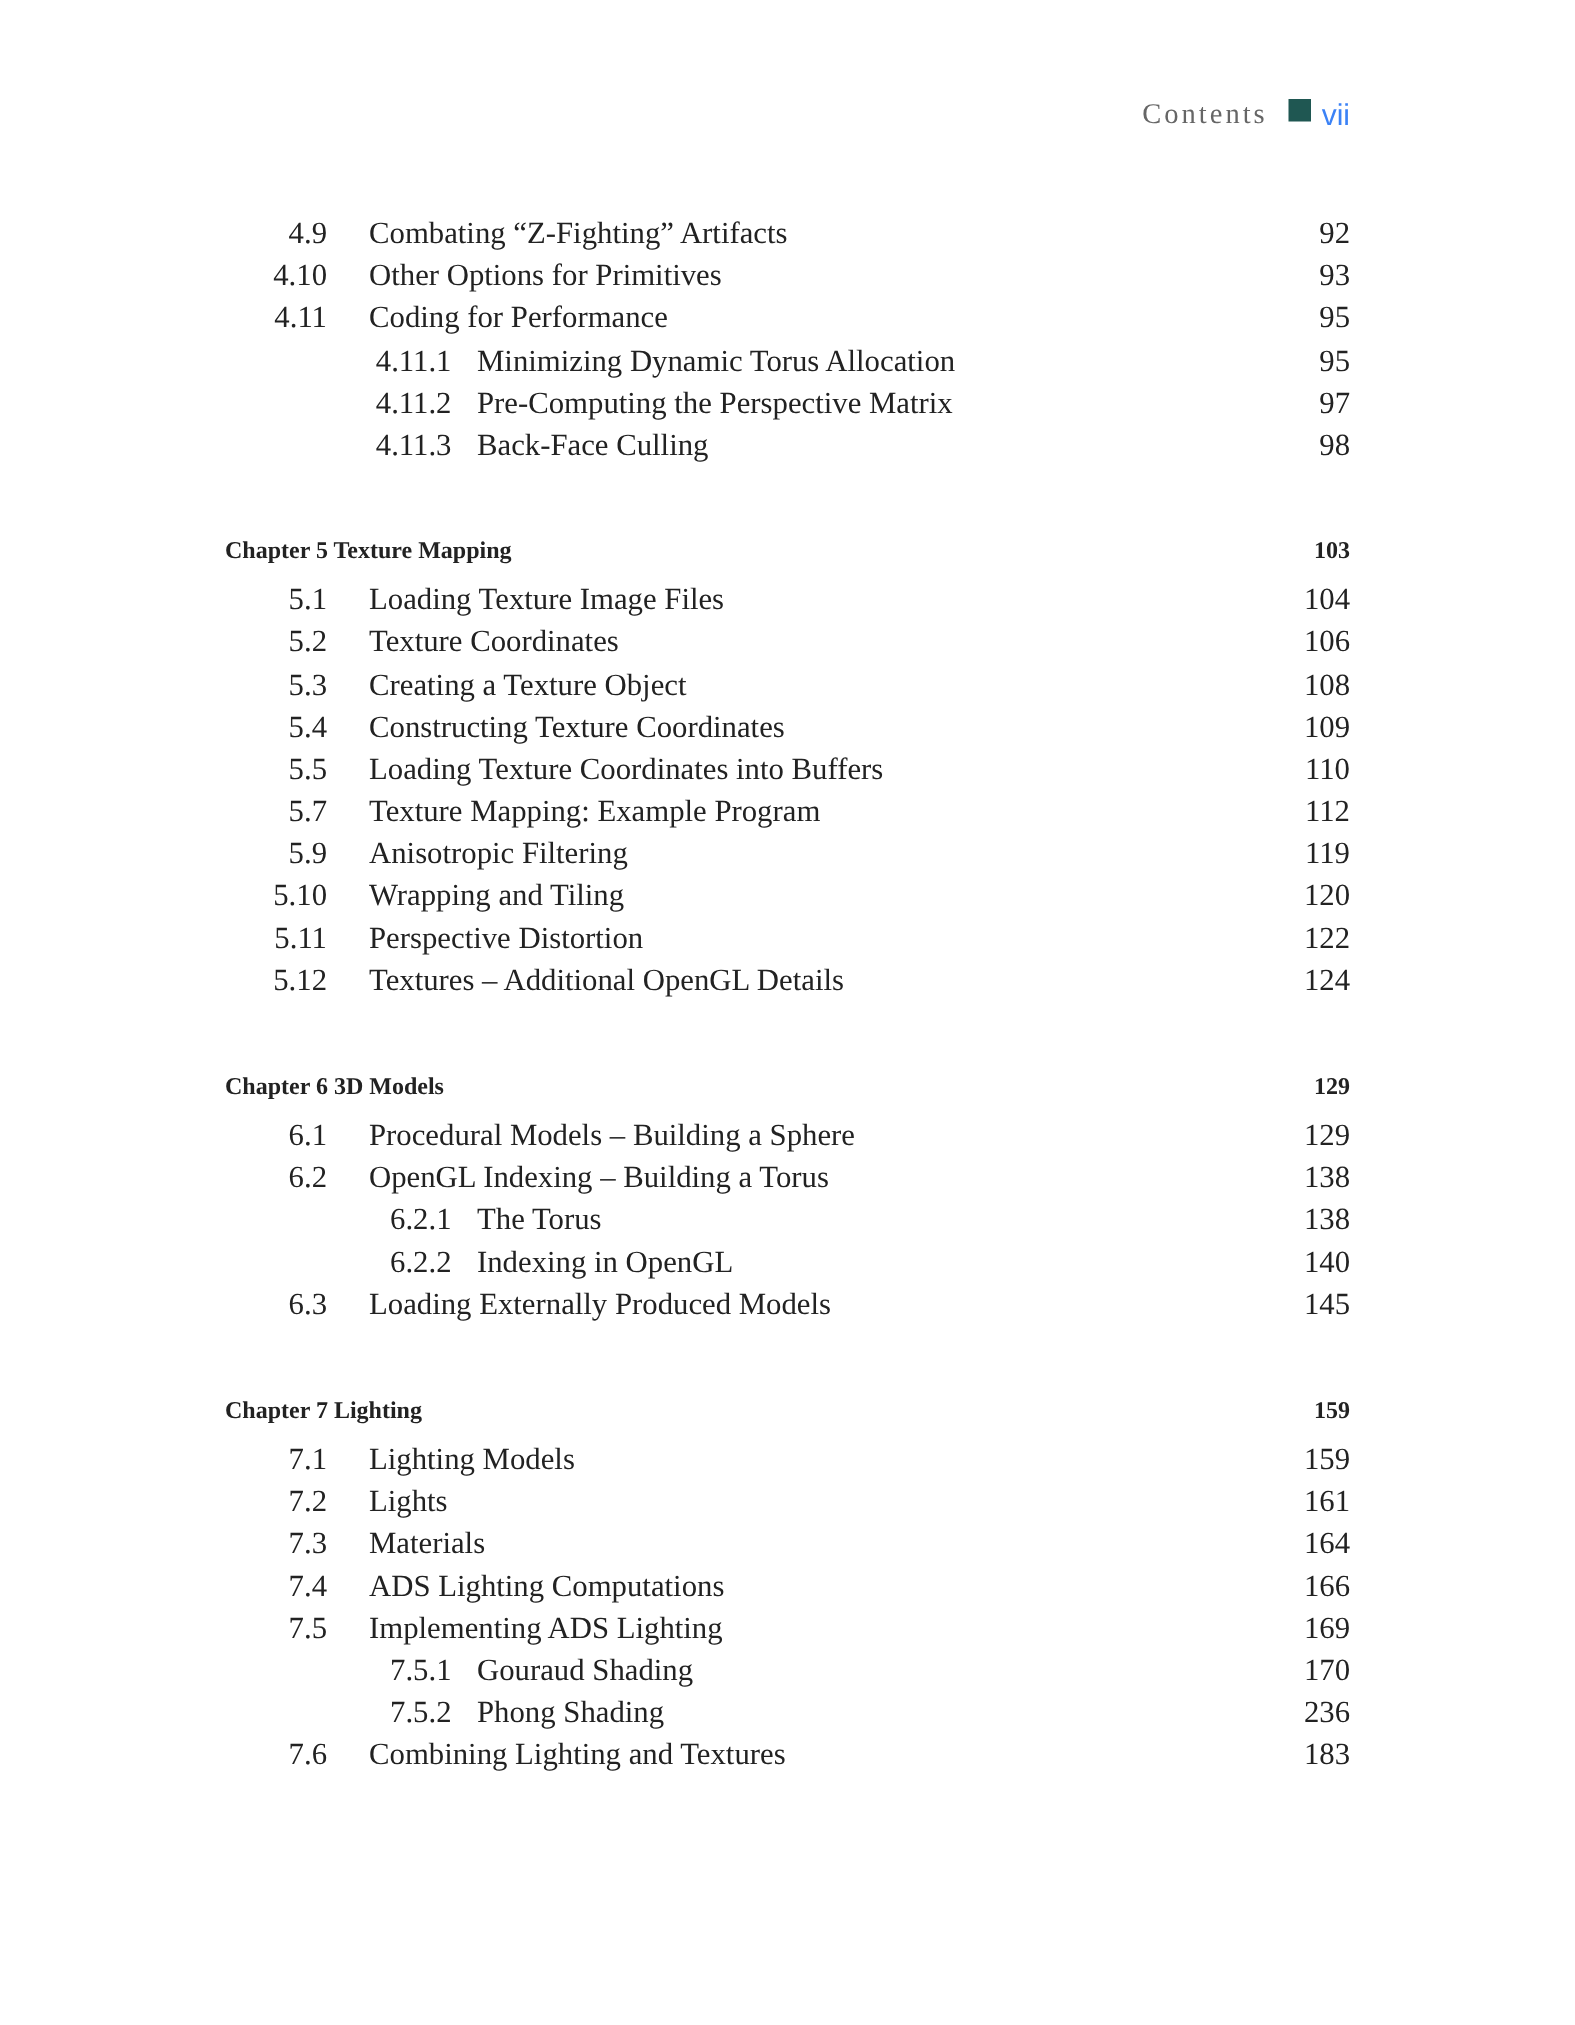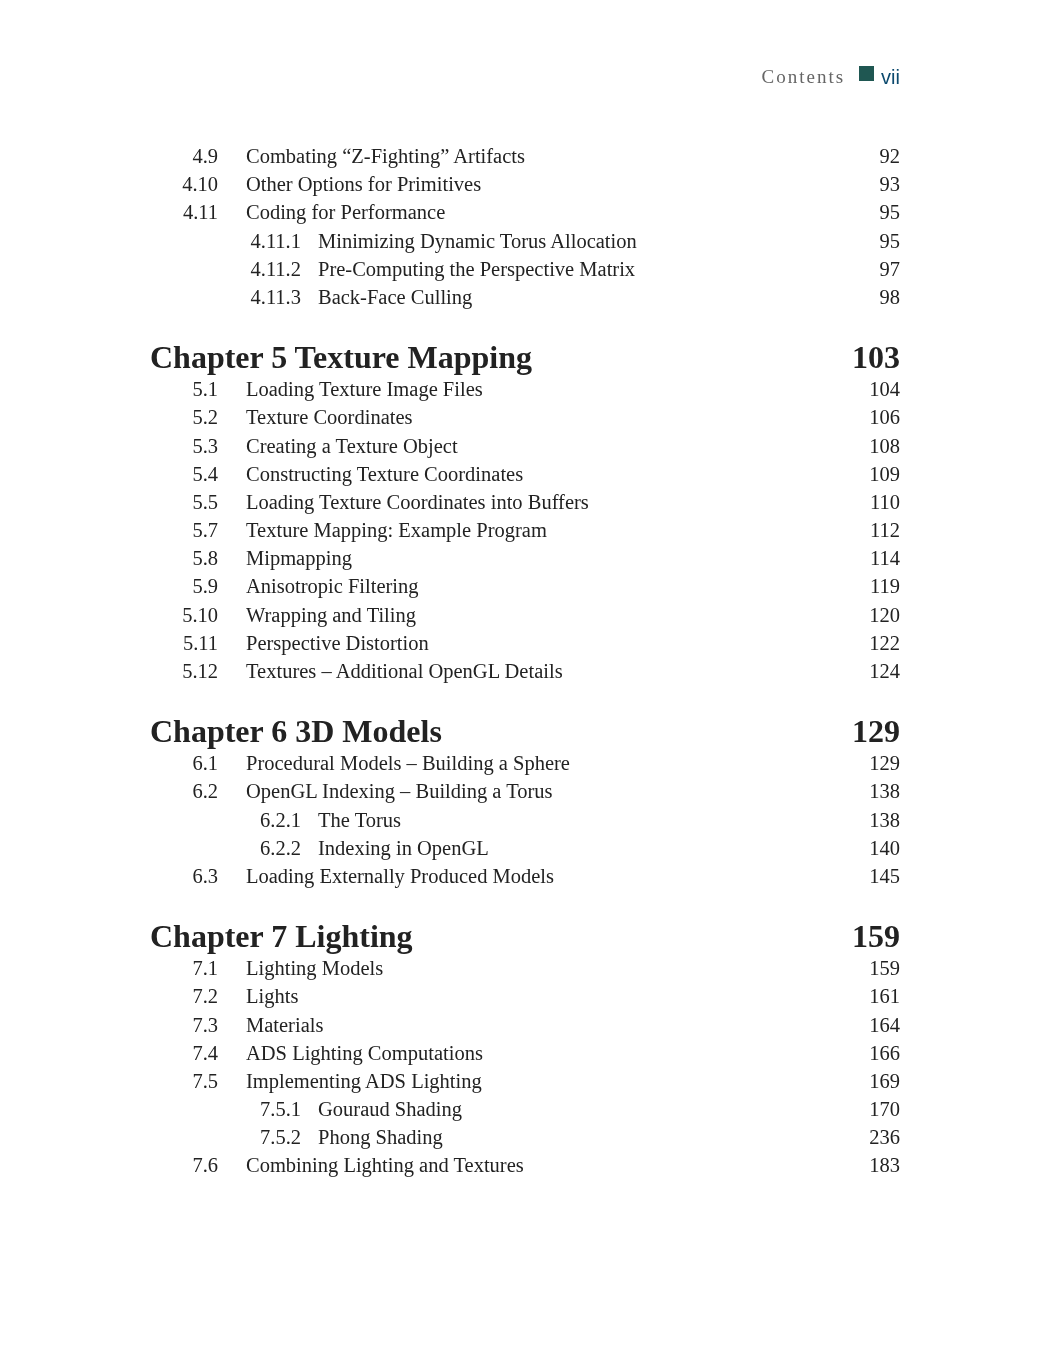--- a/index.html
+++ b/index.html
@@ -1,31 +1,31 @@
 <!DOCTYPE html>
 <html><head>
 <meta charset="utf-8">
 <style>
   html, body { margin: 0; padding: 0; background: #ffffff; }
   body { width: 1050px; height: 1350px; position: relative; overflow: hidden;
          font-family: "Liberation Serif", "DejaVu Serif", serif; color: #222222; }
   .header { position: absolute; top: 66px; right: 150px; display: flex; }
   .header-title { font-family: "Liberation Serif", serif; font-size: 19px; letter-spacing: 2px; color: #666666; margin-right: 14px; }
   .header-square { width: 15px; height: 15px; background: #1f5752; margin-right: 7px; }
-  .header-page { font-family: "Liberation Sans", sans-serif; font-size: 20px; color: #0c4a6e; }
+  .header-page { font-family: "Liberation Sans", sans-serif; font-size: 20px; color: #3b82f6; }
   .toc { position: absolute; left: 150px; top: 142px; width: 750px; }
   .row { position: relative; display: flex; font-size: 20.5px; line-height: 28.2px; height: 28.2px; }
   .row .num { position: absolute; text-align: right; }
   .row .title { position: absolute; }
   .row .page { position: absolute; right: 0; text-align: right; }
   .lvl1 .num { right: 682px; }
   .lvl1 .title { left: 96px; }
   .lvl2 .num { right: 599px; }
   .lvl2 .title { left: 168px; }
-  .chapter { font-weight: bold; font-size: 32px; height: 36px; line-height: 36px; margin-top: 28px; }
+  .chapter { font-weight: bold; font-size: 16px; height: 36px; line-height: 36px; margin-top: 39px; }
   .chapter .title { left: 0; }
   .wrap { height: 56.4px; }
   .wrap .title { width: 470px; white-space: normal; }
   .wrap .page { top: 28.2px; }
 </style>
 </head>
 <body>
 
 <div class="header">
   <span class="header-title">Contents</span>
@@ -94,25 +94,20 @@
       <span class="num">5.5</span>
       <span class="title">Loading Texture Coordinates into Buffers</span>
       <span class="page">110</span>
     </div>
   <div class="row lvl1">
       <span class="num">5.7</span>
       <span class="title">Texture Mapping: Example Program</span>
       <span class="page">112</span>
     </div>
   <div class="row lvl1">
-      <span class="num">5.8</span>
-      <span class="title">Mipmapping</span>
-      <span class="page">114</span>
-    </div>
-  <div class="row lvl1">
       <span class="num">5.9</span>
       <span class="title">Anisotropic Filtering</span>
       <span class="page">119</span>
     </div>
   <div class="row lvl1">
       <span class="num">5.10</span>
       <span class="title">Wrapping and Tiling</span>
       <span class="page">120</span>
     </div>
   <div class="row lvl1">

